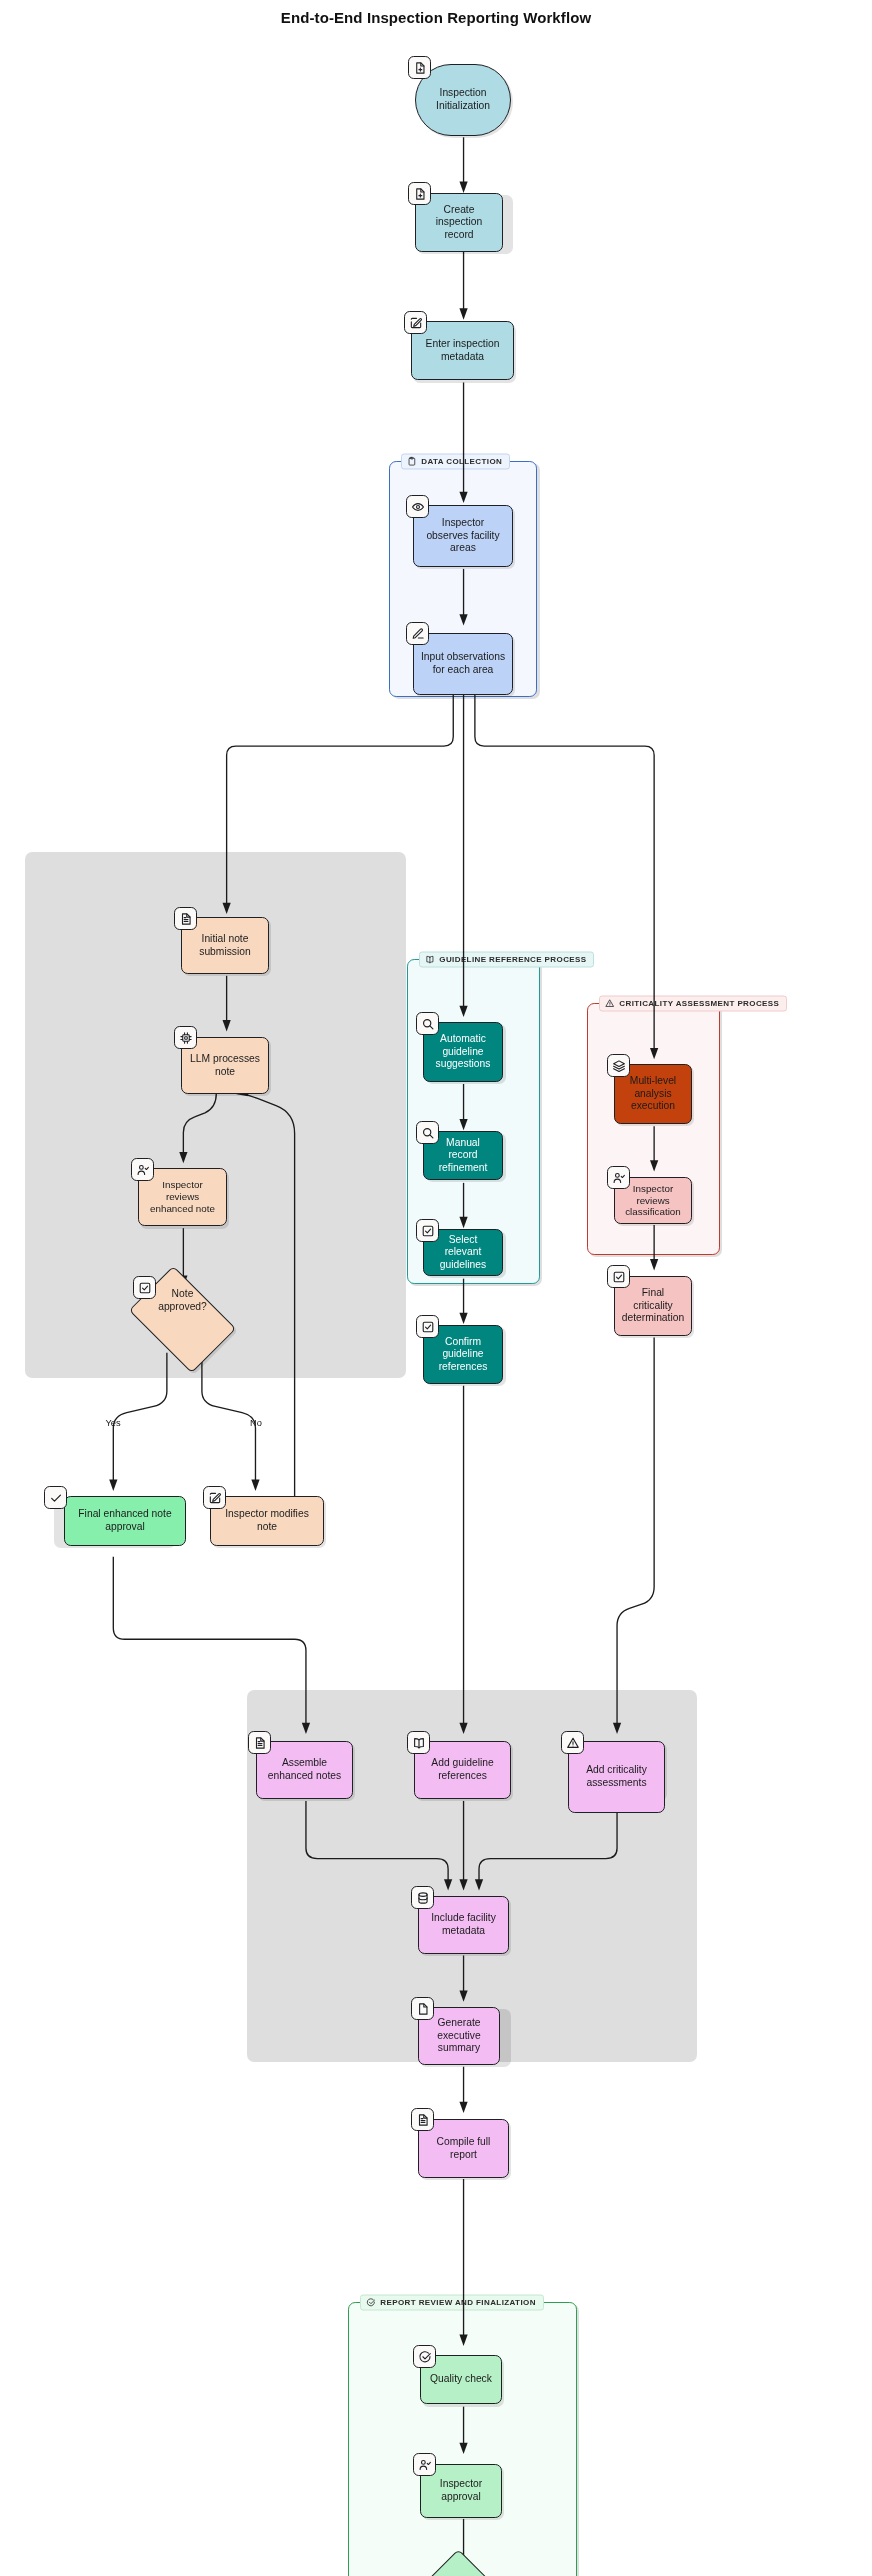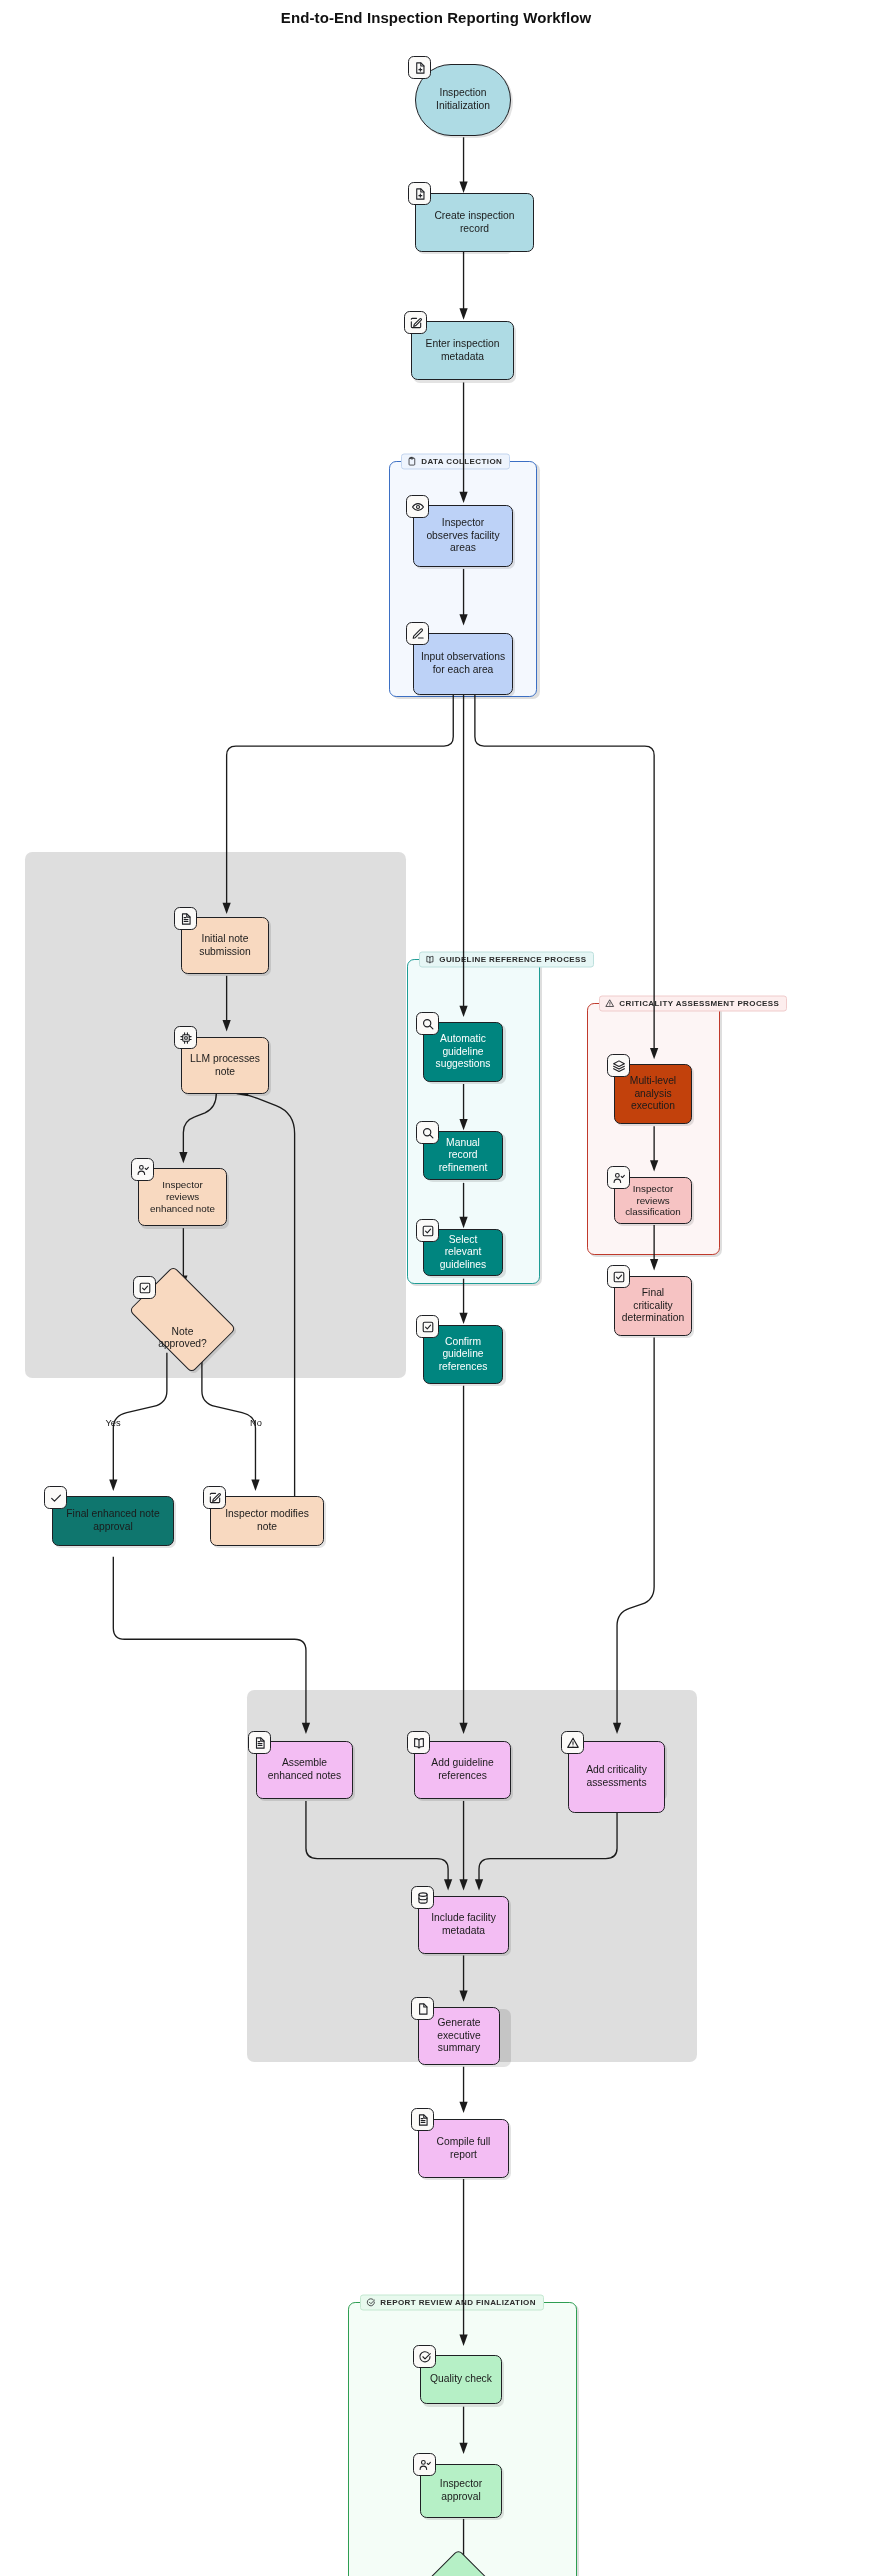--- a/index.html
+++ b/index.html
@@ -33,21 +33,21 @@
   }
   .node .lbl{display:block;width:100%;}
   .node-shadow{position:absolute;border-radius:6.7px;background:rgba(0,0,0,.11);z-index:4;}
 
   
   .stadium{border-radius:515px;}
 
   
   .diamond{
     position:absolute;z-index:5;
-    display:flex;align-items:flex-end;justify-content:center;text-align:center;
+    display:flex;align-items:flex-start;justify-content:center;text-align:center;
   }
   .diamond .dshape{
     position:absolute;inset:0;
     border:1.2px solid #1f2024;border-radius:5.2px;
     transform:rotate(45deg);box-sizing:border-box;
   }
   .diamond .dtext{
     position:relative;z-index:2;font-size:10.3px;line-height:1.22;color:#1b1b1b;
     width:78%;
   }
@@ -240,21 +240,21 @@
   </div>
   <div class="badge" style="left:408px;top:56px;">
     <svg viewBox="0 0 24 24" fill="none" stroke="#1f2024" stroke-width="1.9" stroke-linecap="round" stroke-linejoin="round">
       <path d="M6.4 3.2h7.2L18.8 8.4v12.4H6.4z"></path>
         <path d="M13.4 3.4v5.1h5.3"></path>
         <path d="M12.6 12.3v5M10.1 14.8h5"></path>
     </svg>
   </div>
 
   <div class="node-shadow" style="left:417px;top:195px;width:96px;height:59px;"></div>
-  <div class="node" style="left:415px;top:193px;width:119px;height:59px;background:#aedbe4;">
+  <div class="node" style="left:415px;top:193px;width:88px;height:59px;background:#aedbe4;">
     <span class="lbl">Create inspection record</span>
   </div>
   <div class="badge" style="left:408px;top:182px;">
     <svg viewBox="0 0 24 24" fill="none" stroke="#1f2024" stroke-width="1.9" stroke-linecap="round" stroke-linejoin="round">
       <path d="M6.4 3.2h7.2L18.8 8.4v12.4H6.4z"></path>
         <path d="M13.4 3.4v5.1h5.3"></path>
         <path d="M12.6 12.3v5M10.1 14.8h5"></path>
     </svg>
   </div>
 
@@ -336,21 +336,21 @@
     <div class="dtext">Note approved?</div>
   </div>
   <div class="badge" style="left:133px;top:1276px;">
     <svg viewBox="0 0 24 24" fill="none" stroke="#1f2024" stroke-width="1.9" stroke-linecap="round" stroke-linejoin="round">
       <rect x="3.8" y="3.8" width="16.4" height="16.4" rx="2.4"></rect>
         <path d="M7.8 12.2l3 3 5.6-6.4"></path>
     </svg>
   </div>
 
   <div class="node-shadow" style="left:54px;top:1498px;width:122px;height:50px;"></div>
-  <div class="node" style="left:52px;top:1496px;width:122px;height:50px;background:#0f766e;">
+  <div class="node" style="left:64px;top:1496px;width:122px;height:50px;background:#86efac;">
     <span class="lbl">Final enhanced note approval</span>
   </div>
   <div class="badge" style="left:44px;top:1486px;">
     <svg viewBox="0 0 24 24" fill="none" stroke="#1f2024" stroke-width="2.1" stroke-linecap="round" stroke-linejoin="round">
       <path d="M4.6 12.6 9.4 17.4 19.6 7"></path>
     </svg>
   </div>
 
   <div class="node-shadow" style="left:212px;top:1498px;width:114px;height:50px;"></div>
   <div class="node" style="left:210px;top:1496px;width:114px;height:50px;background:#f8d9c0;">

